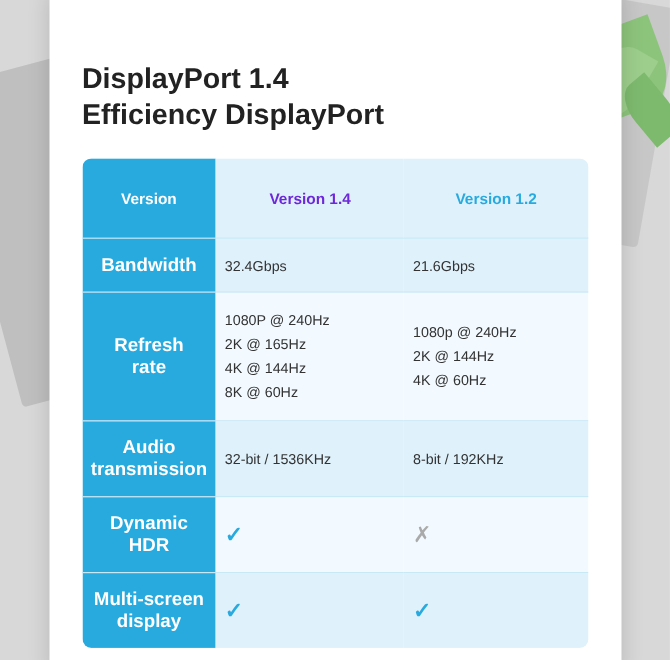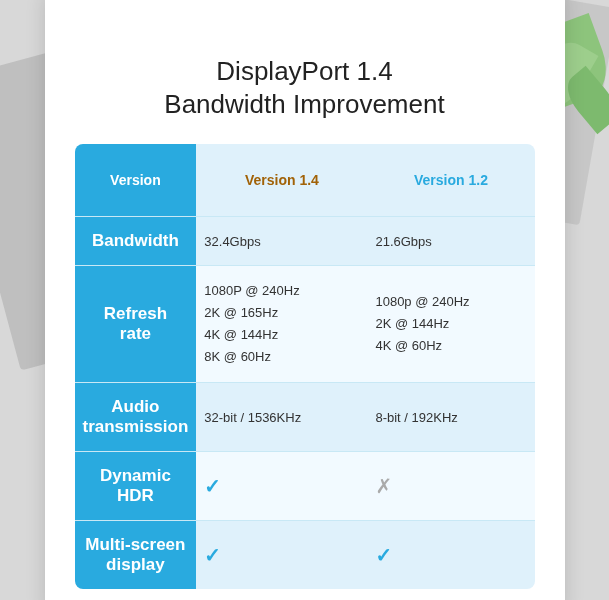--- a/index.html
+++ b/index.html
@@ -78,23 +78,22 @@
       background: #ffffff;
       width: 520px;
       border-radius: 12px;
       padding: 28px 30px 24px;
       box-shadow: 0 4px 20px rgba(0,0,0,0.15);
       position: relative;
       z-index: 1;
     }
 
     .title {
-      text-align: center;
       font-size: 26px;
-      font-weight: 400;
+      font-weight: 700;
       color: #222222;
       line-height: 1.3;
       margin-bottom: 22px;
       margin-top: 40px;
     }
 
     table {
       width: 100%;
       border-collapse: collapse;
       border-radius: 8px;
@@ -109,21 +108,21 @@
     }
 
     thead th:first-child {
       background: #29aadf;
       color: #ffffff;
       width: 110px;
     }
 
     thead th:nth-child(2) {
       background: #dff1fb;
-      color: #a16207;
+      color: #6d28d9;
       font-weight: 700;
     }
 
     thead th:nth-child(3) {
       background: #dff1fb;
       color: #29aadf;
       font-weight: 700;
     }
 
     tbody tr td {
@@ -177,21 +176,21 @@
   <div class="plant-right">
     <div class="plant-leaf leaf1"></div>
     <div class="plant-leaf leaf2"></div>
     <div class="plant-leaf leaf3"></div>
   </div>
 </div>
 
 <div class="card">
   <div class="title">
     <span>DisplayPort 1.4</span><br>
-    <span>Bandwidth Improvement</span>
+    <span>Efficiency DisplayPort</span>
   </div>
 
   <table>
     <thead>
       <tr>
         <th>Version</th>
         <th>Version 1.4</th>
         <th>Version 1.2</th>
       </tr>
     </thead>

